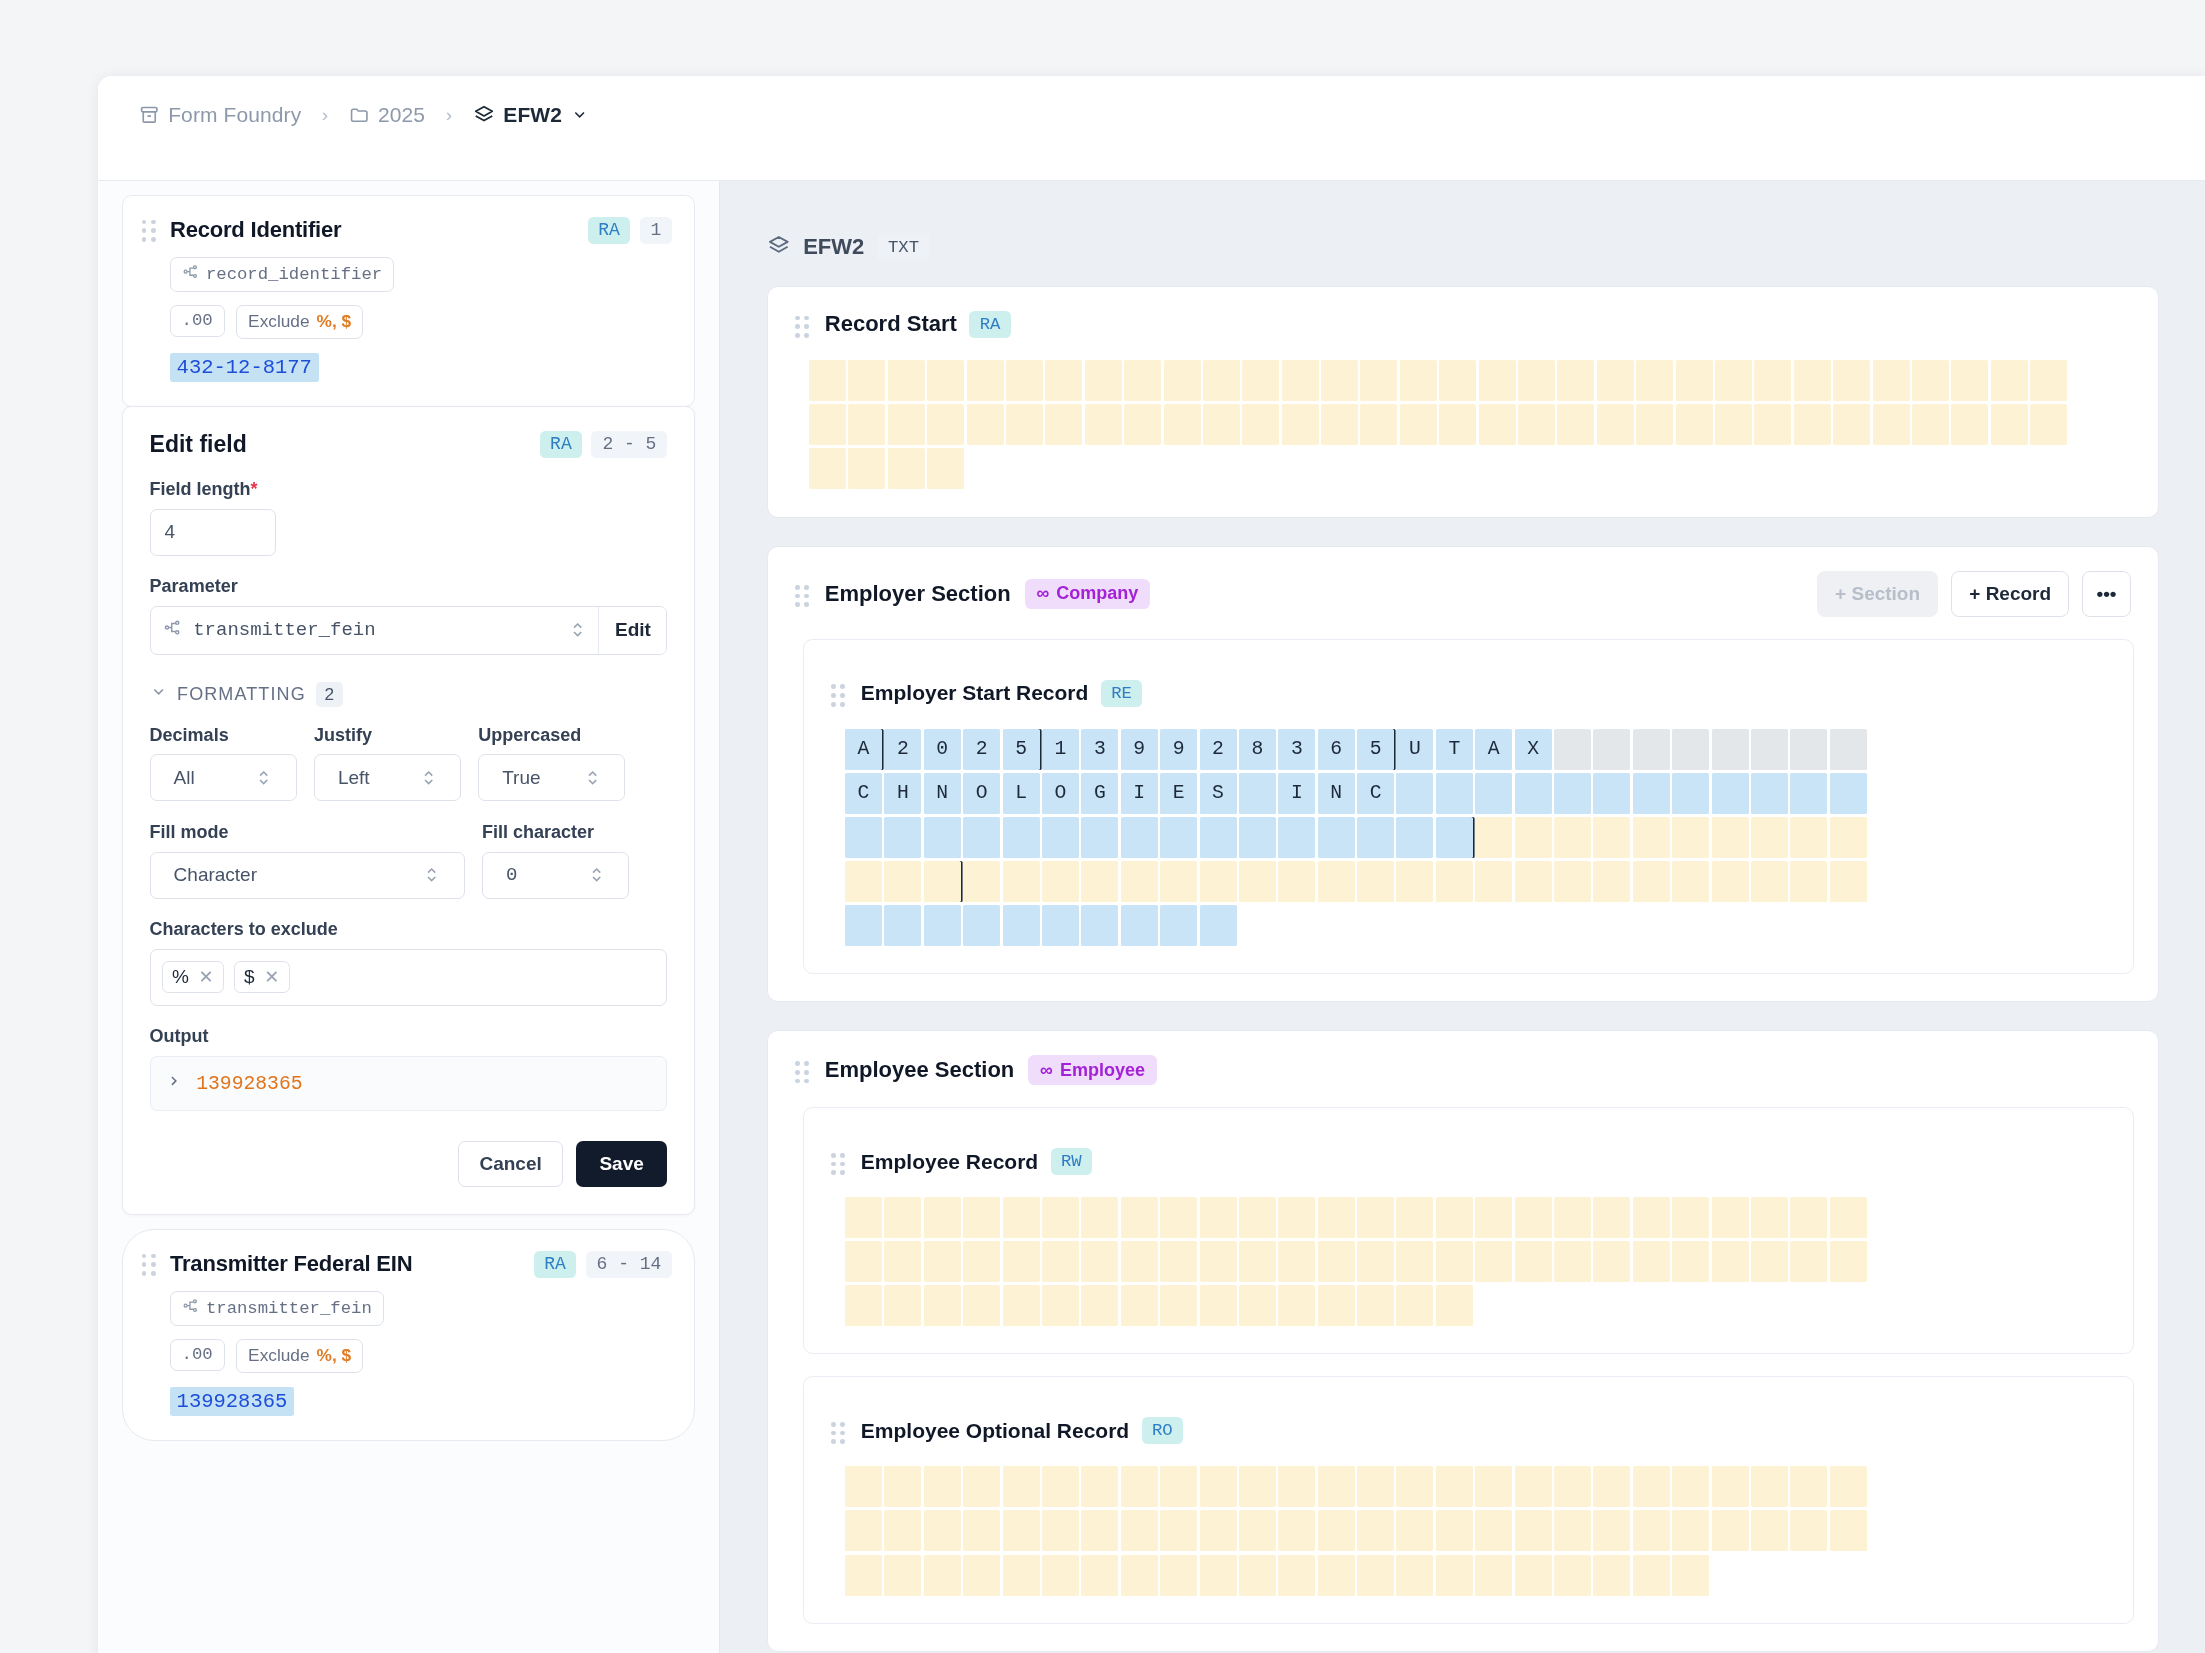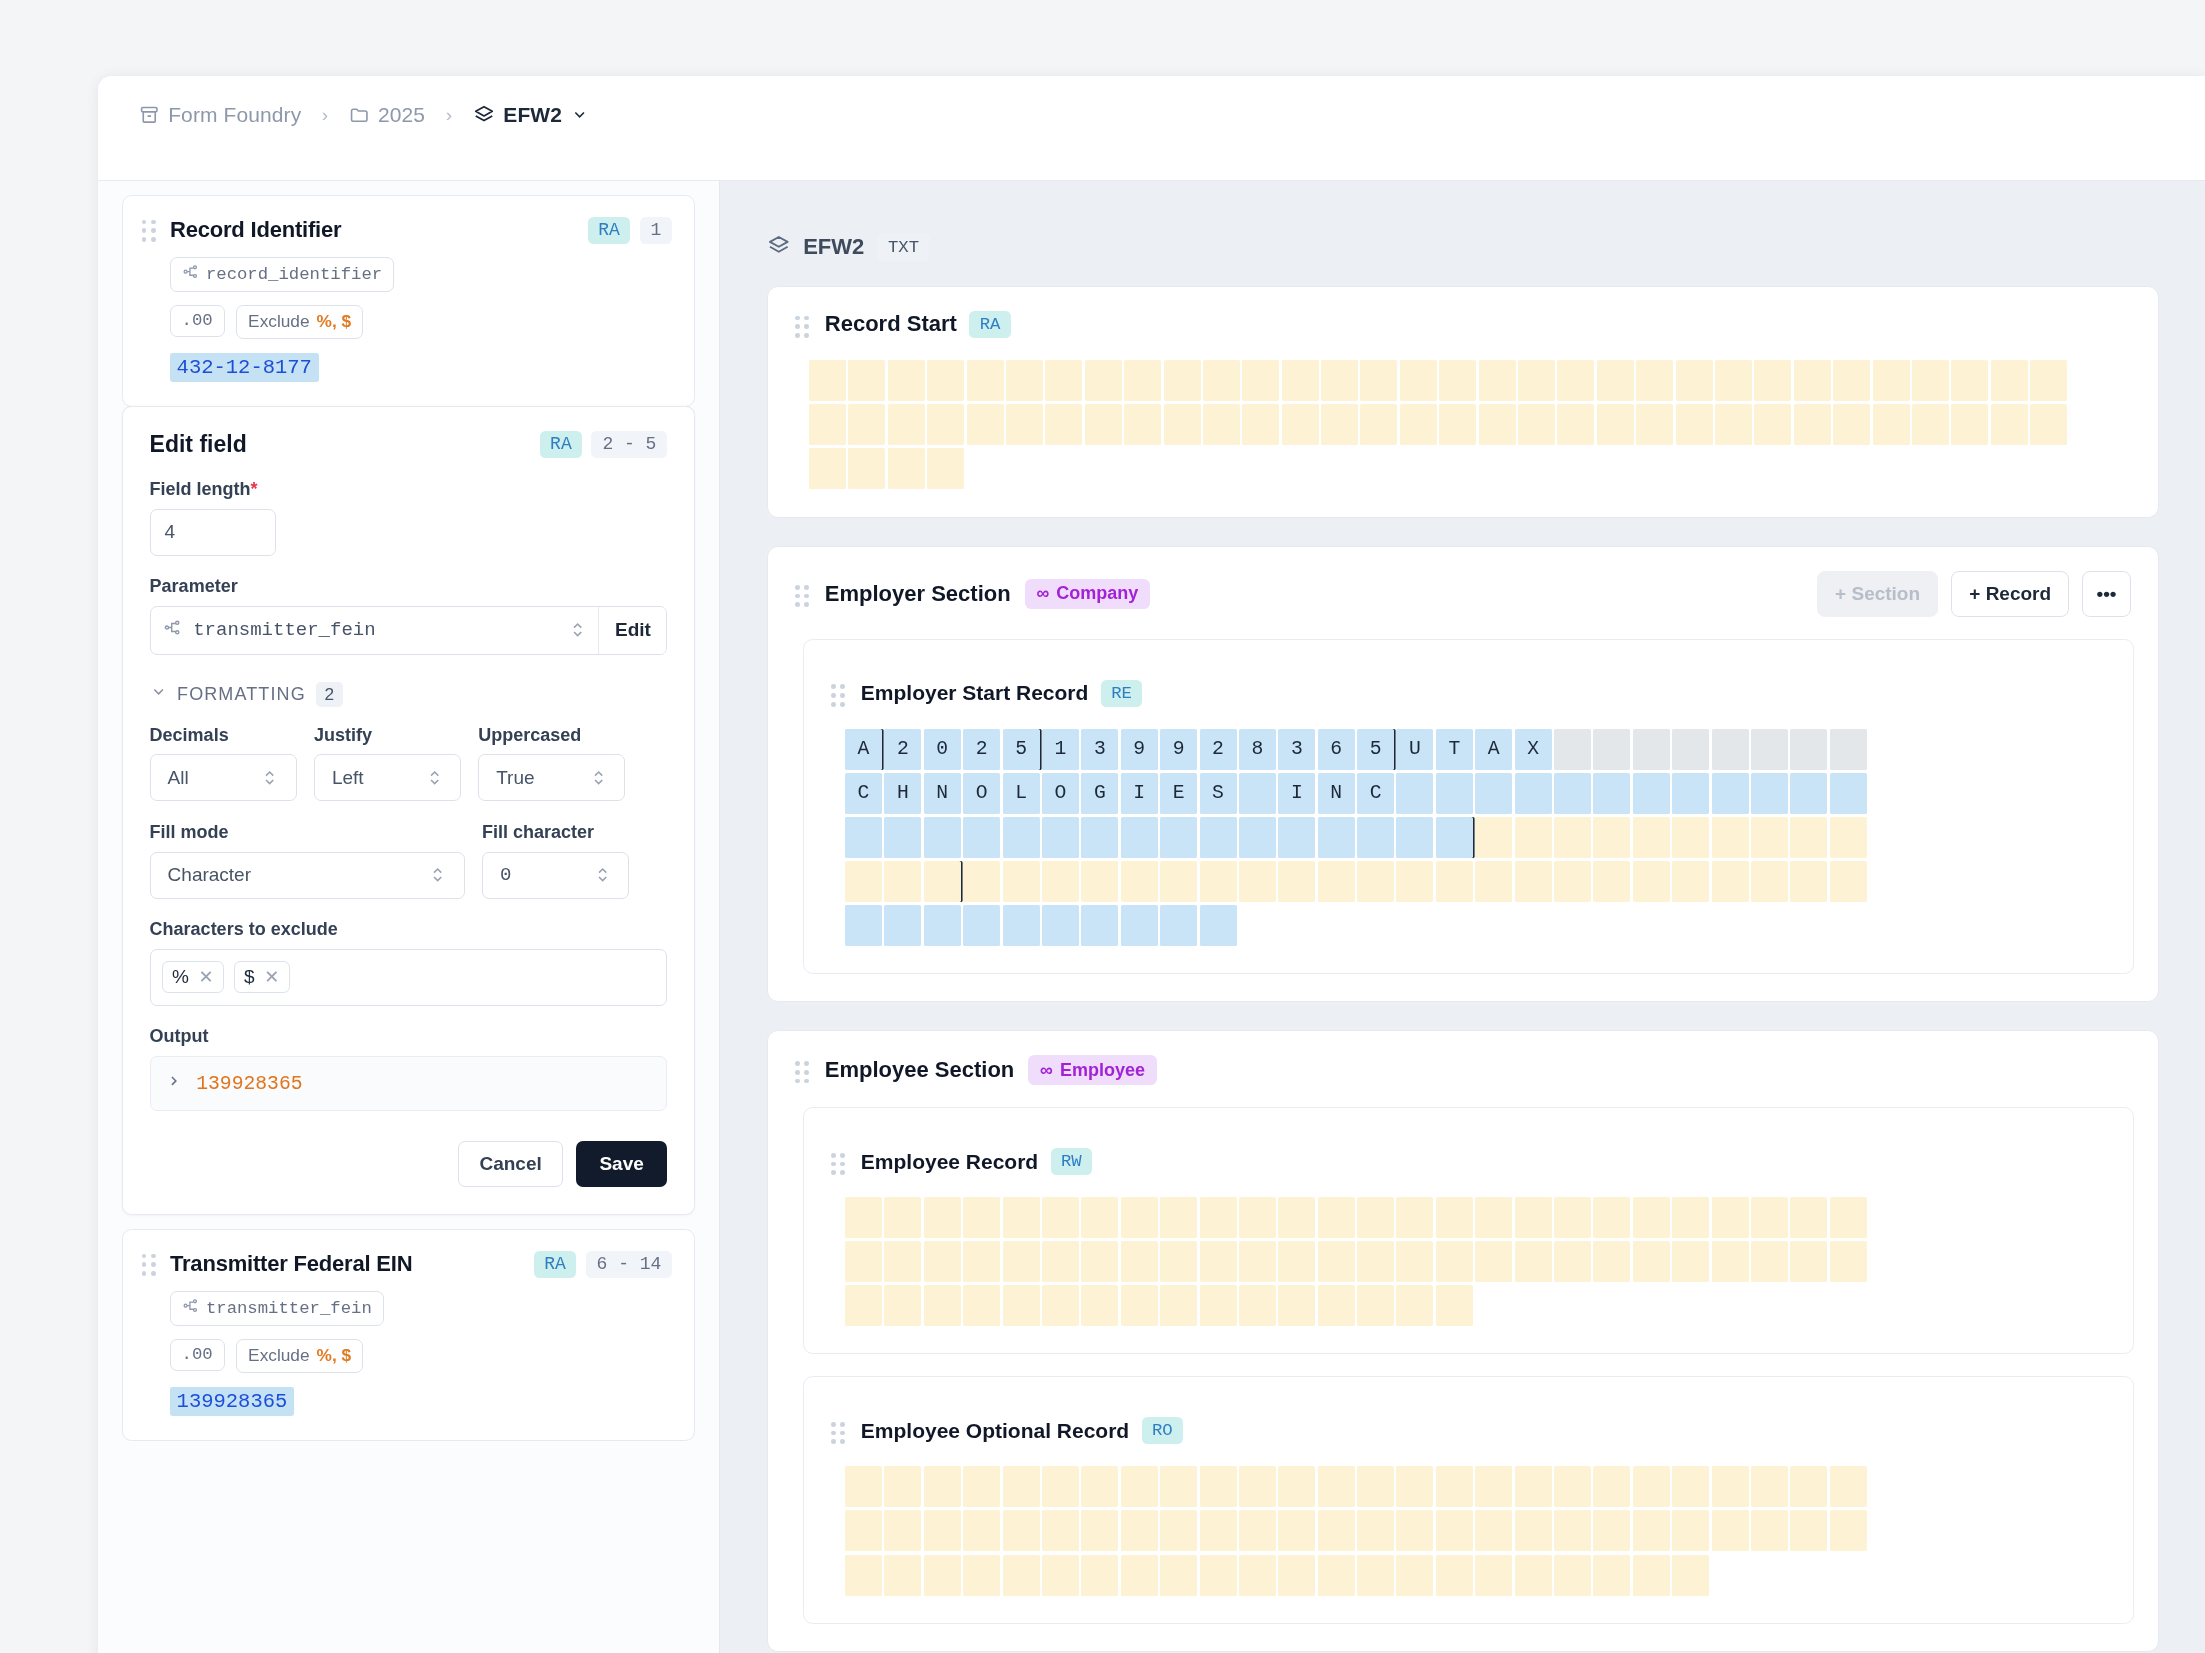--- a/index.html
+++ b/index.html
@@ -136,21 +136,21 @@
   .fmt-head .chev { color:#8a94a6; font-size:17.3px; }
   .fmt-txt { font-size:18px; color:#667085; letter-spacing:1.1px; }
   .fmt-count {
     background:#eef1f5; color:#475467; font-size:17.3px;
     padding:2.4px 8.7px; border-radius:4.7px;
   }
   .grid3 { display:flex; gap:17.3px; margin-top:17.3px; }
   .g-dec { width:147px; } .g-jus { width:147px; } .g-upp { width:147px; }
   .sel {
     height:47px; border:0.8px solid #dde2ea; border-radius:7px; background:#fff;
-    display:flex; align-items:center; padding:0 17px; font-size:19px; color:#475467;
+    display:flex; align-items:center; padding:0 23px; font-size:19px; color:#475467;
   }
   .sel .spin { margin-left:auto; }
   .grid2 { display:flex; gap:17.3px; margin-top:20.5px; }
   .g-fill { width:315px; } .g-fchar { width:147px; }
   .mono { font-family:"Liberation Mono", monospace; }
 
   .tokbox {
     border:0.8px solid #dde2ea; border-radius:7px; background:#fff;
     min-height:57px; padding:9.5px 11px; display:flex; gap:9.5px; align-items:center;
   }
@@ -458,21 +458,21 @@
             <span class="val">139928365</span>
           </div>
         </div>
 
         <div class="actions">
           <div class="btn btn-cancel">Cancel</div>
           <div class="btn btn-save">Save</div>
         </div>
       </div>
 
-      <div class="card fcard" style="margin-top:14px;">
+      <div class="card fcard" style="margin-top:14px;border-radius:32px;">
         <div class="fcard-head">
           <span class="drag">
               <i></i>
               <i></i>
               <i></i>
               <i></i>
               <i></i>
               <i></i>
             </span>
           <span class="fcard-title">Transmitter Federal EIN</span>

